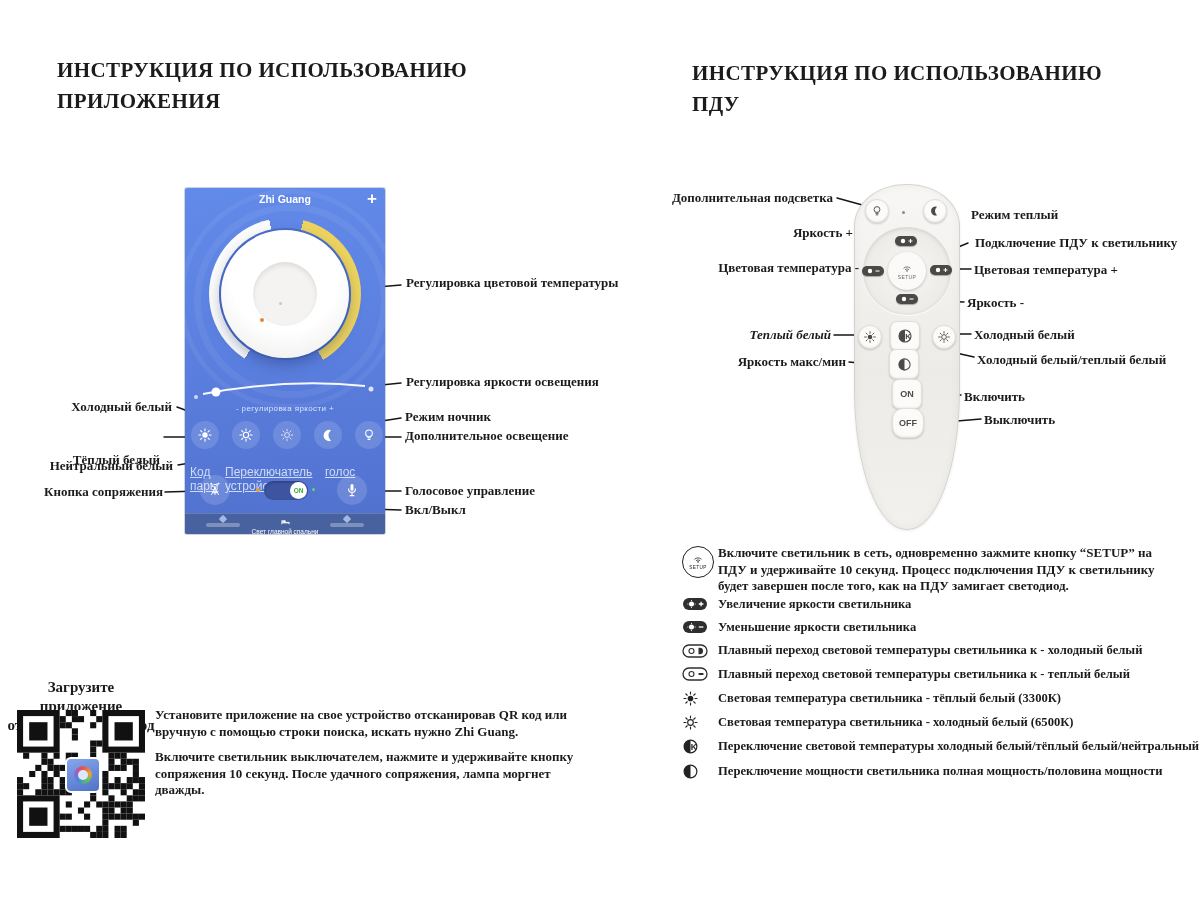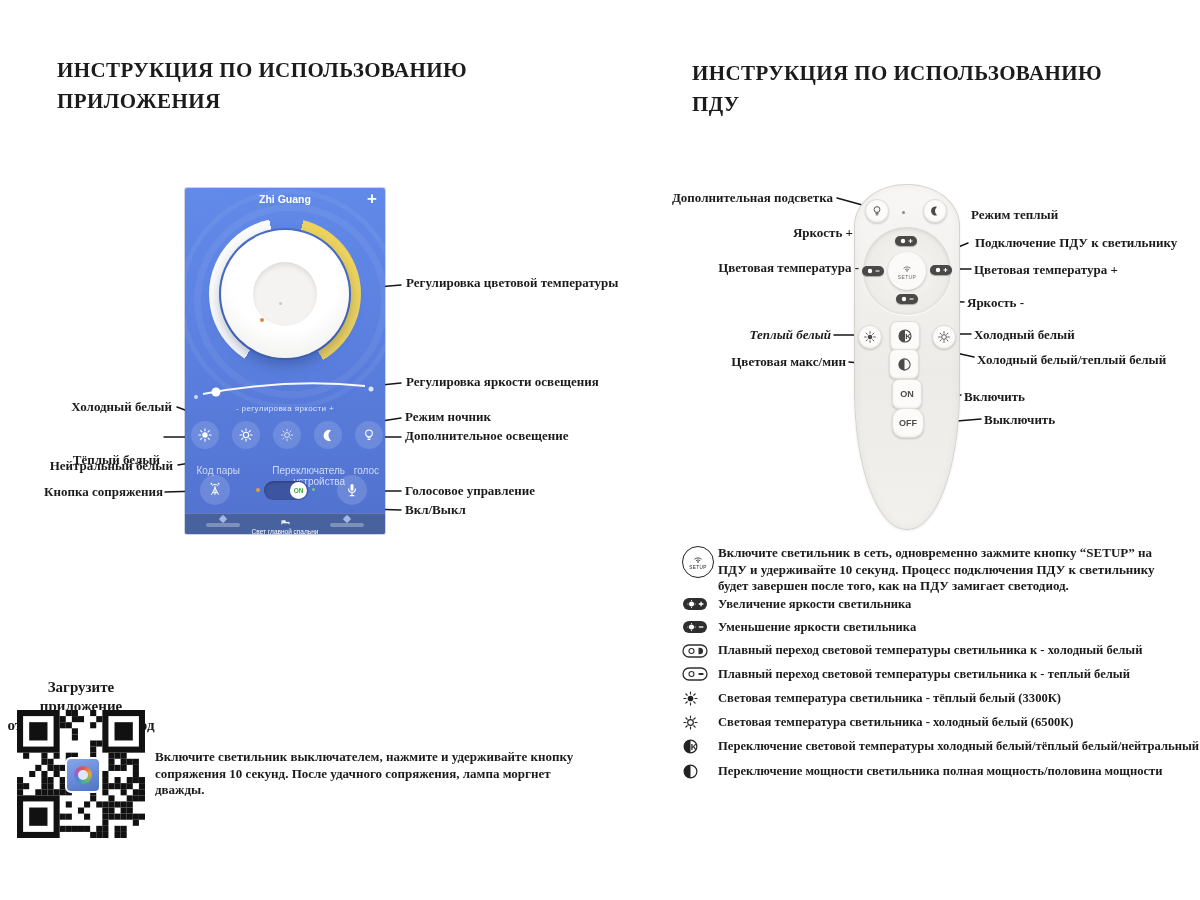--- a/index.html
+++ b/index.html
@@ -20,21 +20,21 @@
         background:conic-gradient(from 0deg,transparent 0deg 14deg,#edd35e 14deg 150deg,transparent 150deg 212deg,#fbfbfb 212deg 348deg,transparent 348deg 360deg);}
   .ring-hole{position:absolute;inset:10px;border-radius:50%;background:#5b80e0;box-shadow:inset 0 0 0 3px rgba(64,100,190,.55);}
   .disc{position:absolute;left:36px;top:42px;width:128px;height:128px;border-radius:50%;
         background:radial-gradient(circle at 50% 38%,#ffffff 52%,#e9e8e6 100%);box-shadow:0 6px 14px rgba(20,40,90,.35);}
   .disc-inner{position:absolute;left:32px;top:32px;width:64px;height:64px;border-radius:50%;background:#f4f3f1;
         box-shadow:inset 0 3px 5px rgba(0,0,0,.09),0 1px 0 rgba(255,255,255,.9);}
   .dot{position:absolute;border-radius:50%;}
   .slider-label{position:absolute;left:0;right:0;top:216px;text-align:center;color:#d9e4fb;font-size:8px;letter-spacing:.4px;}
   .app-icon-btn{position:absolute;width:28px;height:28px;border-radius:50%;background:rgba(255,255,255,.14);
         display:flex;align-items:center;justify-content:center;color:#fff;}
-  .app-small-label{position:absolute;top:277px;color:#cfdcf7;font-size:10px;text-align:right;}
+  .app-small-label{position:absolute;top:277px;color:#cfdcf7;font-size:12px;text-align:left;text-decoration:underline;}
   .pair-btn,.mic-btn{position:absolute;top:287px;width:30px;height:30px;border-radius:50%;background:rgba(255,255,255,.15);
         display:flex;align-items:center;justify-content:center;color:#fff;}
   .toggle{position:absolute;left:79px;top:293px;width:44px;height:19px;border-radius:10px;background:#3d54a0;
         box-shadow:inset 0 1px 3px rgba(0,0,0,.3);}
   .knob{position:absolute;right:1px;top:1px;width:17px;height:17px;border-radius:50%;background:#fff;
         display:flex;align-items:center;justify-content:center;font-size:6.5px;font-weight:bold;color:#3da93f;}
   .app-nav{position:absolute;left:0;right:0;bottom:0;height:20px;background:#47629f;border-top:1px solid rgba(255,255,255,.18);}
   .nav-item{position:absolute;top:2px;width:60px;display:flex;flex-direction:column;align-items:center;gap:1px;}
   .nav-bar{width:34px;height:4px;border-radius:2px;background:rgba(255,255,255,.30);}
   .nav-text{color:#fff;font-size:6.5px;white-space:nowrap;}
@@ -430,20 +430,21 @@
         <rect x="0" y="84" width="42" height="42" fill="#111"></rect>
         <rect x="6" y="90" width="30" height="30" fill="#fff"></rect>
         <rect x="12" y="96" width="18" height="18" fill="#111"></rect>
       </svg>
     <div class="qr-app-icon">
         <span class="qr-ring">
           <i></i>
         </span>
       </div>
   </div>
+  <div class="para" style="left:155px;top:707px;width:435px;">Установите приложение на свое устройство отсканировав QR код или вручную с помощью строки поиска, искать нужно Zhi Guang.</div>
   <div class="para" style="left:155px;top:749px;width:445px;">Включите светильник выключателем, нажмите и удерживайте кнопку сопряжения 10 секунд. После удачного сопряжения, лампа моргнет дважды.</div>
 
   <div class="remote">
     <div class="r-btn r-round" style="left:10px;top:14px;">
       <svg width="14" height="14">
           <use href="#s-bulb"></use>
         </svg>
     </div>
     <span class="dot" style="position:absolute;left:47px;top:26px;width:3px;height:3px;background:#8a8a86;border-radius:50%;"></span>
     <div class="r-btn r-round" style="left:68px;top:14px;">
@@ -511,21 +512,21 @@
     </div>
     <div class="r-btn r-square" style="left:37px;top:223px;width:30px;height:28px;border-radius:11px;">
       <span class="onoff">OFF</span>
     </div>
   </div>
 
   <div class="callout" style="right:367px;top:191px;">Дополнительная подсветка</div>
   <div class="callout" style="right:347px;top:226px;">Яркость +</div>
   <div class="callout" style="right:341px;top:261px;">Цветовая температура -</div>
   <div class="callout" style="right:369px;top:328px;font-style:italic;">Теплый белый</div>
-  <div class="callout" style="right:354px;top:355px;">Цветовая макс/мин</div>
+  <div class="callout" style="right:354px;top:355px;">Яркость макс/мин</div>
   <div class="callout" style="left:971px;top:208px;">Режим теплый</div>
   <div class="callout" style="left:975px;top:236px;">Подключение ПДУ к светильнику</div>
   <div class="callout" style="left:974px;top:263px;">Цветовая температура +</div>
   <div class="callout" style="left:967px;top:296px;">Яркость -</div>
   <div class="callout" style="left:974px;top:328px;">Холодный белый</div>
   <div class="callout" style="left:977px;top:353px;">Холодный белый/теплый белый</div>
   <div class="callout" style="left:964px;top:390px;">Включить</div>
   <div class="callout" style="left:984px;top:413px;">Выключить</div>
 
   <div class="note-icon">

